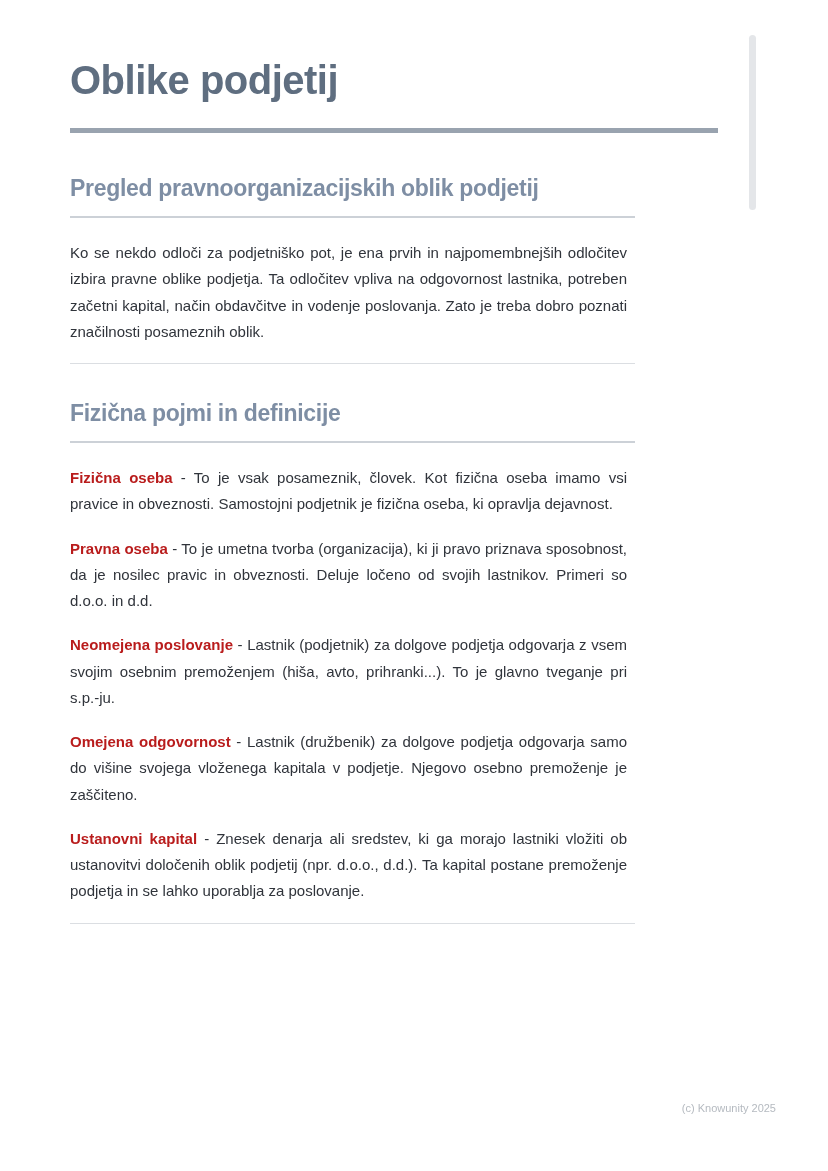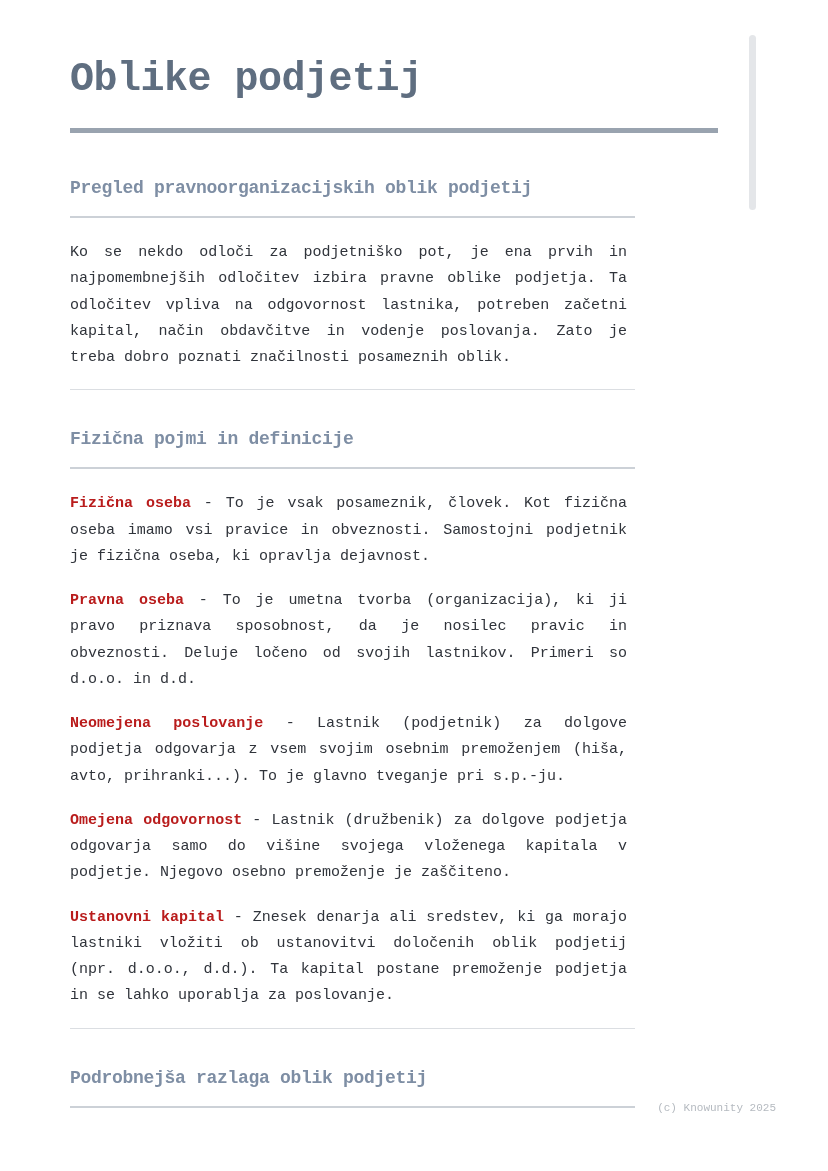--- a/index.html
+++ b/index.html
@@ -6,21 +6,21 @@
       margin: 0;
       padding: 0;
       background: #ffffff;
     }
     .page {
       position: relative;
       width: 828px;
       height: 1171px;
       background: #ffffff;
       overflow: hidden;
-      font-family: Liberation Mono, monospace;
+      font-family: Liberation Sans, sans-serif;
       color: var(--body, #30343b);
     }
     .content {
       padding: 56px 0 0 70px;
       width: 565px;
     }
     h1 {
       margin: 0;
       font-size: 40px;
       line-height: 48px;
@@ -29,21 +29,21 @@
       color: var(--title, #5f6e80);
     }
     .title-rule {
       width: 648px;
       height: 5px;
       background: var(--rule-strong, #99a3af);
       margin: 24px 0 38px 0;
     }
     h2 {
       margin: 16px 0 10px 0;
-      font-size: 18px;
+      font-size: 23px;
       line-height: 35px;
       font-weight: 700;
       letter-spacing: -0.3px;
       color: var(--heading, #7e8ea4);
     }
     .heading-rule {
       width: 565px;
       height: 2px;
       background: var(--rule-light, #ccd1d7);
       margin: 0 0 22px 0;
@@ -125,22 +125,18 @@
 
       <p class="term">
         <strong>Ustanovni kapital</strong>
         <span>- Znesek denarja ali sredstev, ki ga morajo lastniki vložiti ob ustanovitvi določenih oblik podjetij (npr. d.o.o., d.d.). Ta kapital postane premoženje podjetja in se lahko uporablja za poslovanje.</span>
       </p>
 
     </section>
 
     <div class="divider"></div>
 
-    <section>
-      <h2>Podrobnejša razlaga oblik podjetij</h2>
-      <div class="heading-rule"></div>
-    </section>
 
   </div>
 
   <div class="scrollbar-thumb"></div>
   <div class="footer">(c) Knowunity 2025</div>
 </div>
 
 </body></html>

